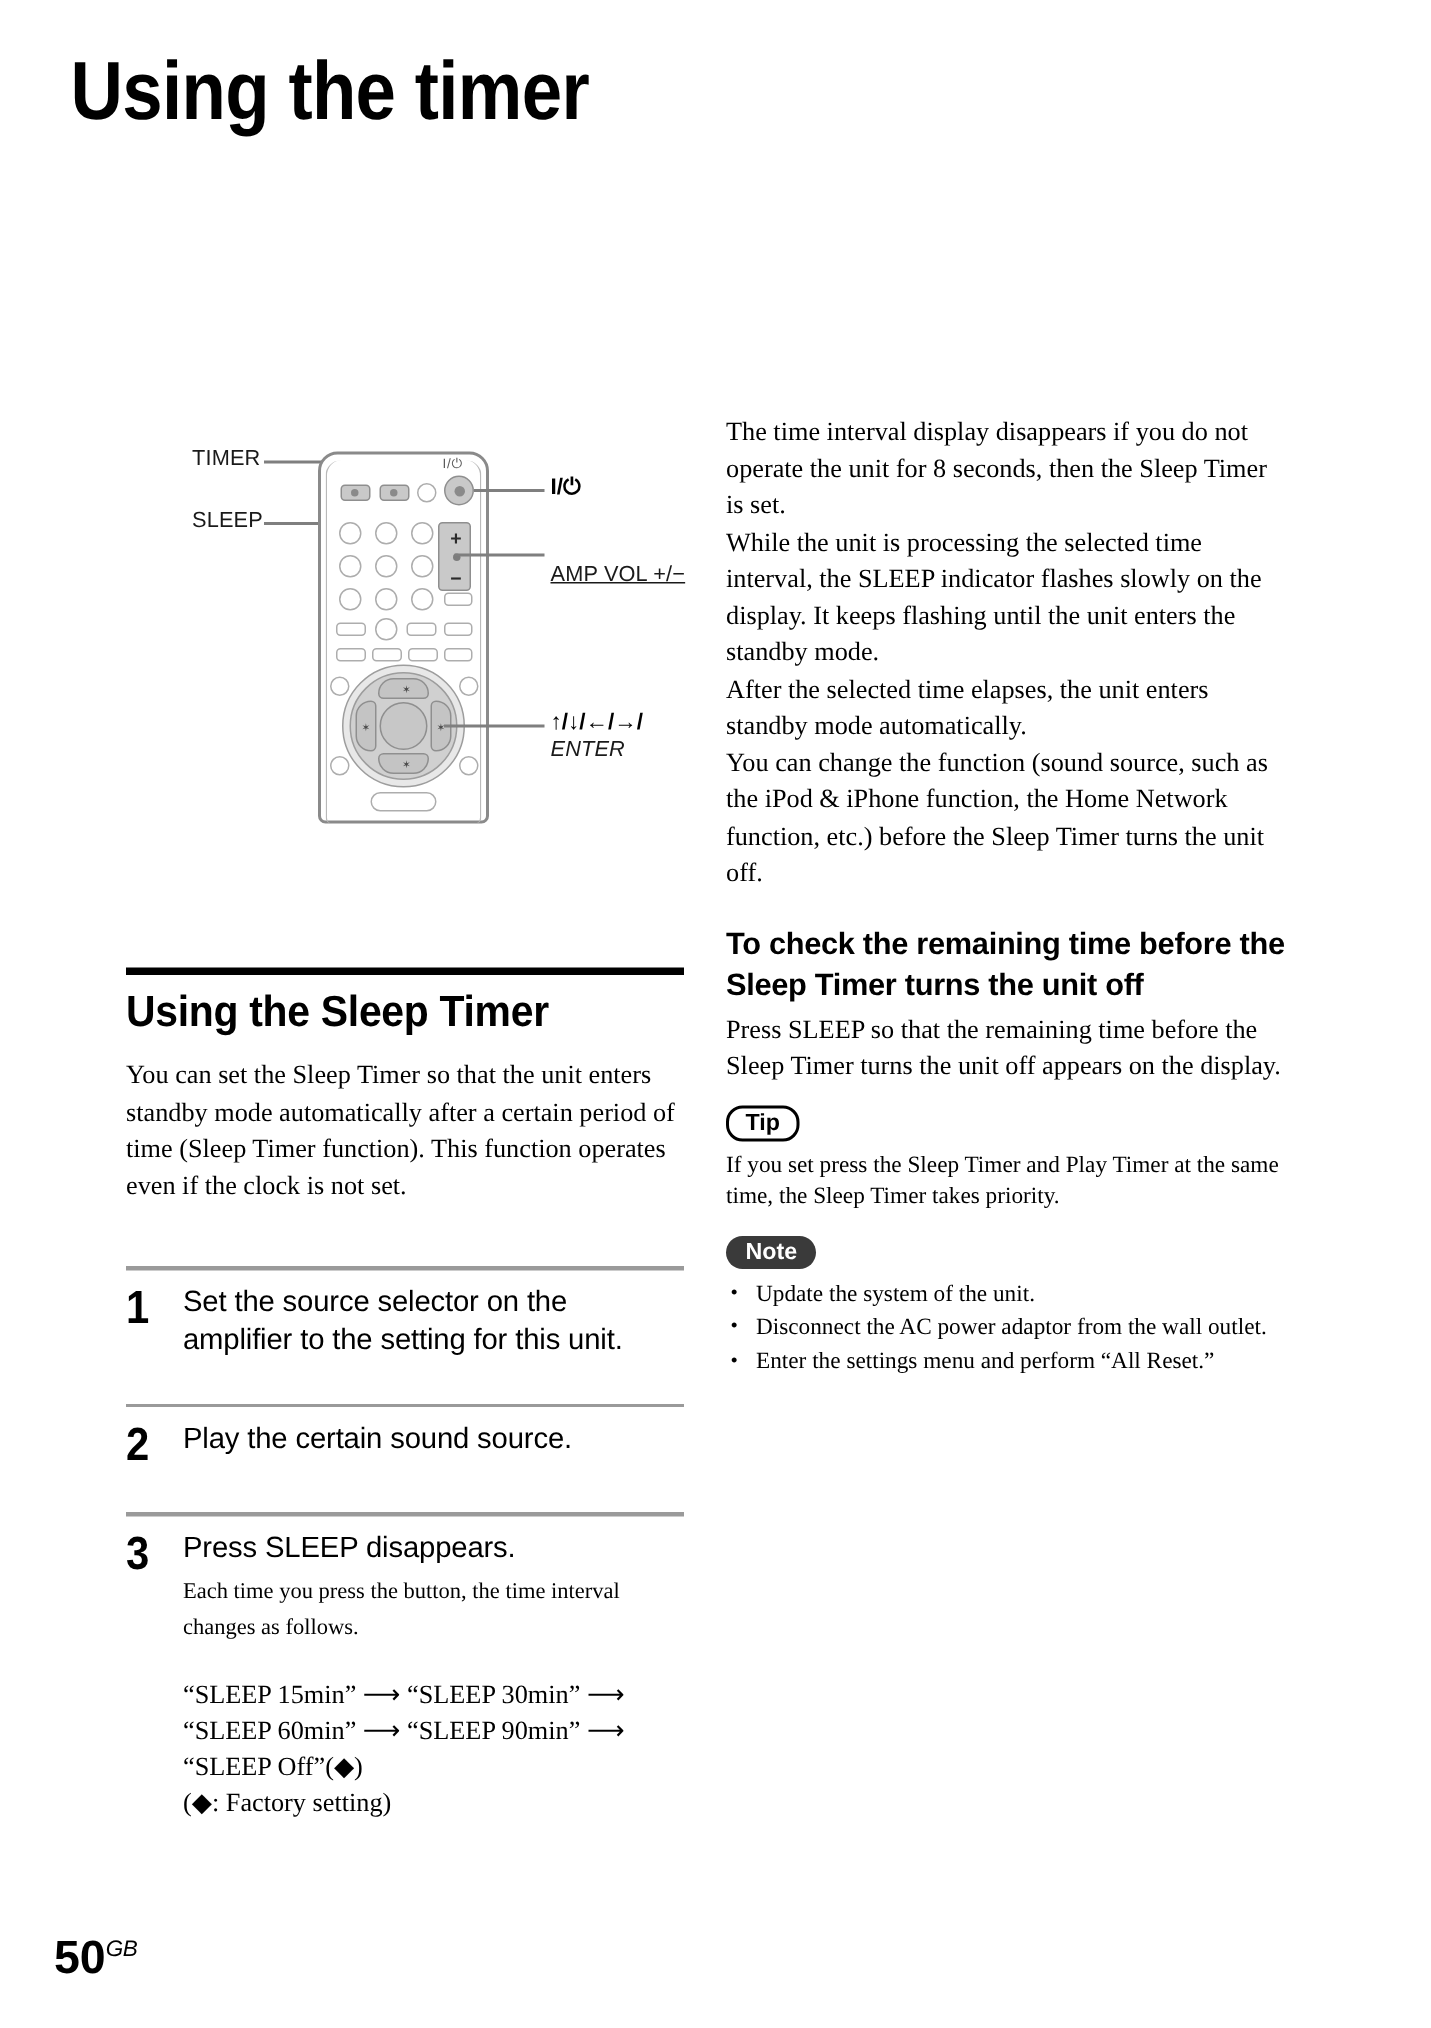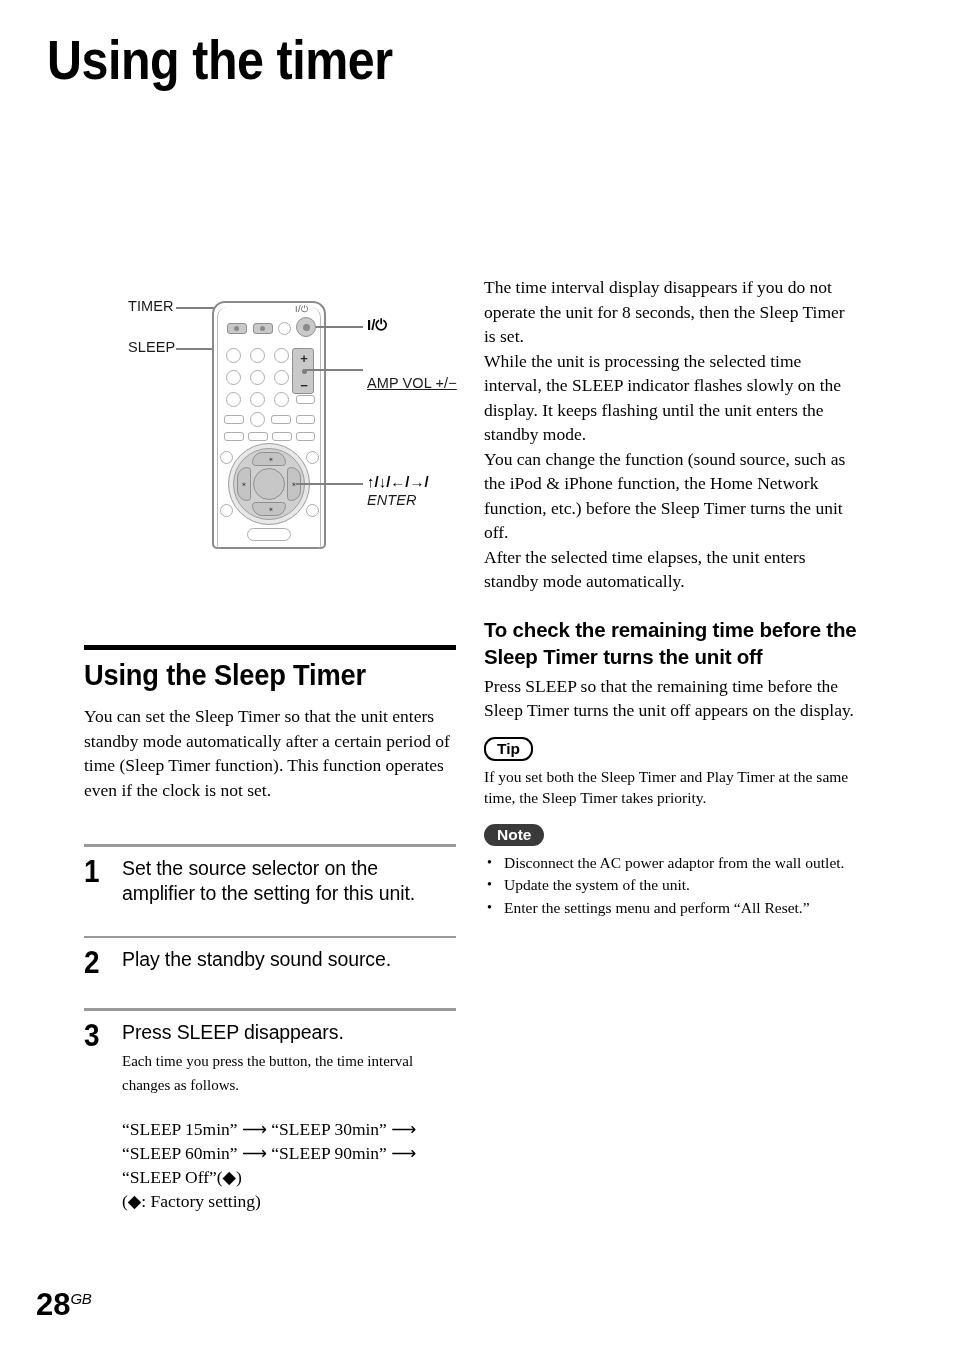--- a/index.html
+++ b/index.html
@@ -503,21 +503,21 @@
       <p class="step-title">Set the source selector on the amplifier to the setting for this unit.</p>
     </div>
   </div>
 
   <div class="gap-30"></div>
 
   <div class="rule-thin"></div>
   <div class="step">
     <div class="step-num">2</div>
     <div class="step-body">
-      <p class="step-title">Play the standby sound source.</p>
+      <p class="step-title">Play the certain sound source.</p>
     </div>
   </div>
 
   <div class="gap-30"></div>
 
   <div class="rule-thin"></div>
   <div class="step">
     <div class="step-num">3</div>
     <div class="step-body">
       <p class="step-title">Press SLEEP disappears.</p>
@@ -529,42 +529,42 @@
         <span>(◆: Factory setting)</span>
       </p>
     </div>
   </div>
 </div>
 
 <div class="col-right">
 
   <p class="body-text">The time interval display disappears if you do not operate the unit for 8 seconds, then the Sleep Timer is set.</p>
   <p class="body-text">While the unit is processing the selected time interval, the SLEEP indicator flashes slowly on the display. It keeps flashing until the unit enters the standby mode.</p>
+  <p class="body-text">After the selected time elapses, the unit enters standby mode automatically.</p>
   <p class="body-text">You can change the function (sound source, such as the iPod &amp; iPhone function, the Home Network function, etc.) before the Sleep Timer turns the unit off.</p>
-  <p class="body-text">After the selected time elapses, the unit enters standby mode automatically.</p>
 
   <div style="height:22px;"></div>
 
   <h3 class="sub-heading">To check the remaining time before the Sleep Timer turns the unit off</h3>
   <p class="body-text">Press SLEEP so that the remaining time before the Sleep Timer turns the unit off appears on the display.</p>
 
   <div style="height:14px;"></div>
 
   <div>
     <span class="badge-tip">Tip</span>
-    <p class="small-text">If you set both the Sleep Timer and Play Timer at the same time, the Sleep Timer takes priority.</p>
+    <p class="small-text">If you set press the Sleep Timer and Play Timer at the same time, the Sleep Timer takes priority.</p>
   </div>
 
   <div style="height:16px;"></div>
 
   <div>
     <span class="badge-note">Note</span>
     <ul class="bullet-list">
+      <li>Update the system of the unit.</li>
       <li>Disconnect the AC power adaptor from the wall outlet.</li>
-      <li>Update the system of the unit.</li>
       <li>Enter the settings menu and perform “All Reset.”</li>
     </ul>
   </div>
 </div>
 
 <div class="page-num">
-  <span>28</span><span class="suffix">GB</span>
+  <span>50</span><span class="suffix">GB</span>
 </div>
 
 </body></html>

